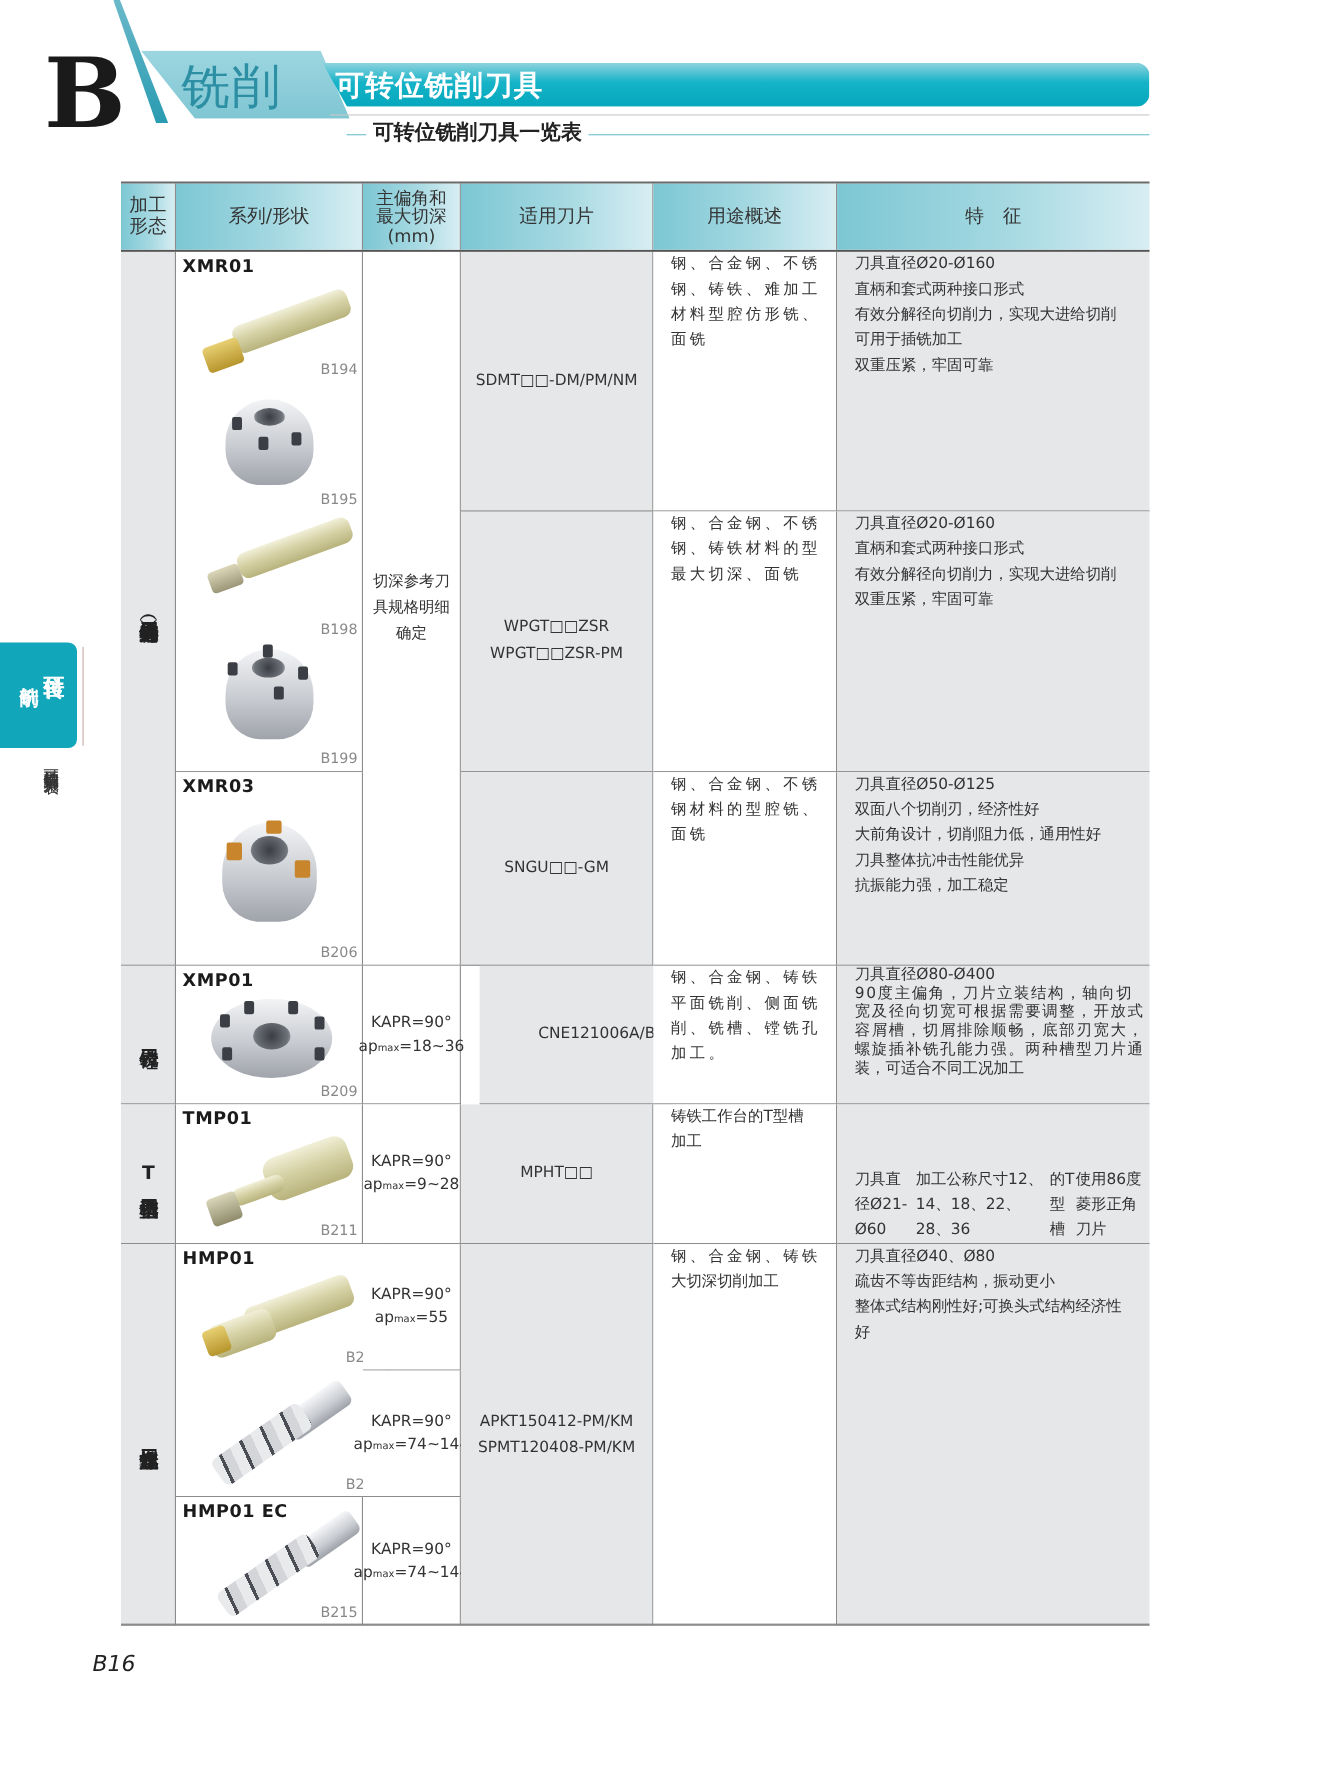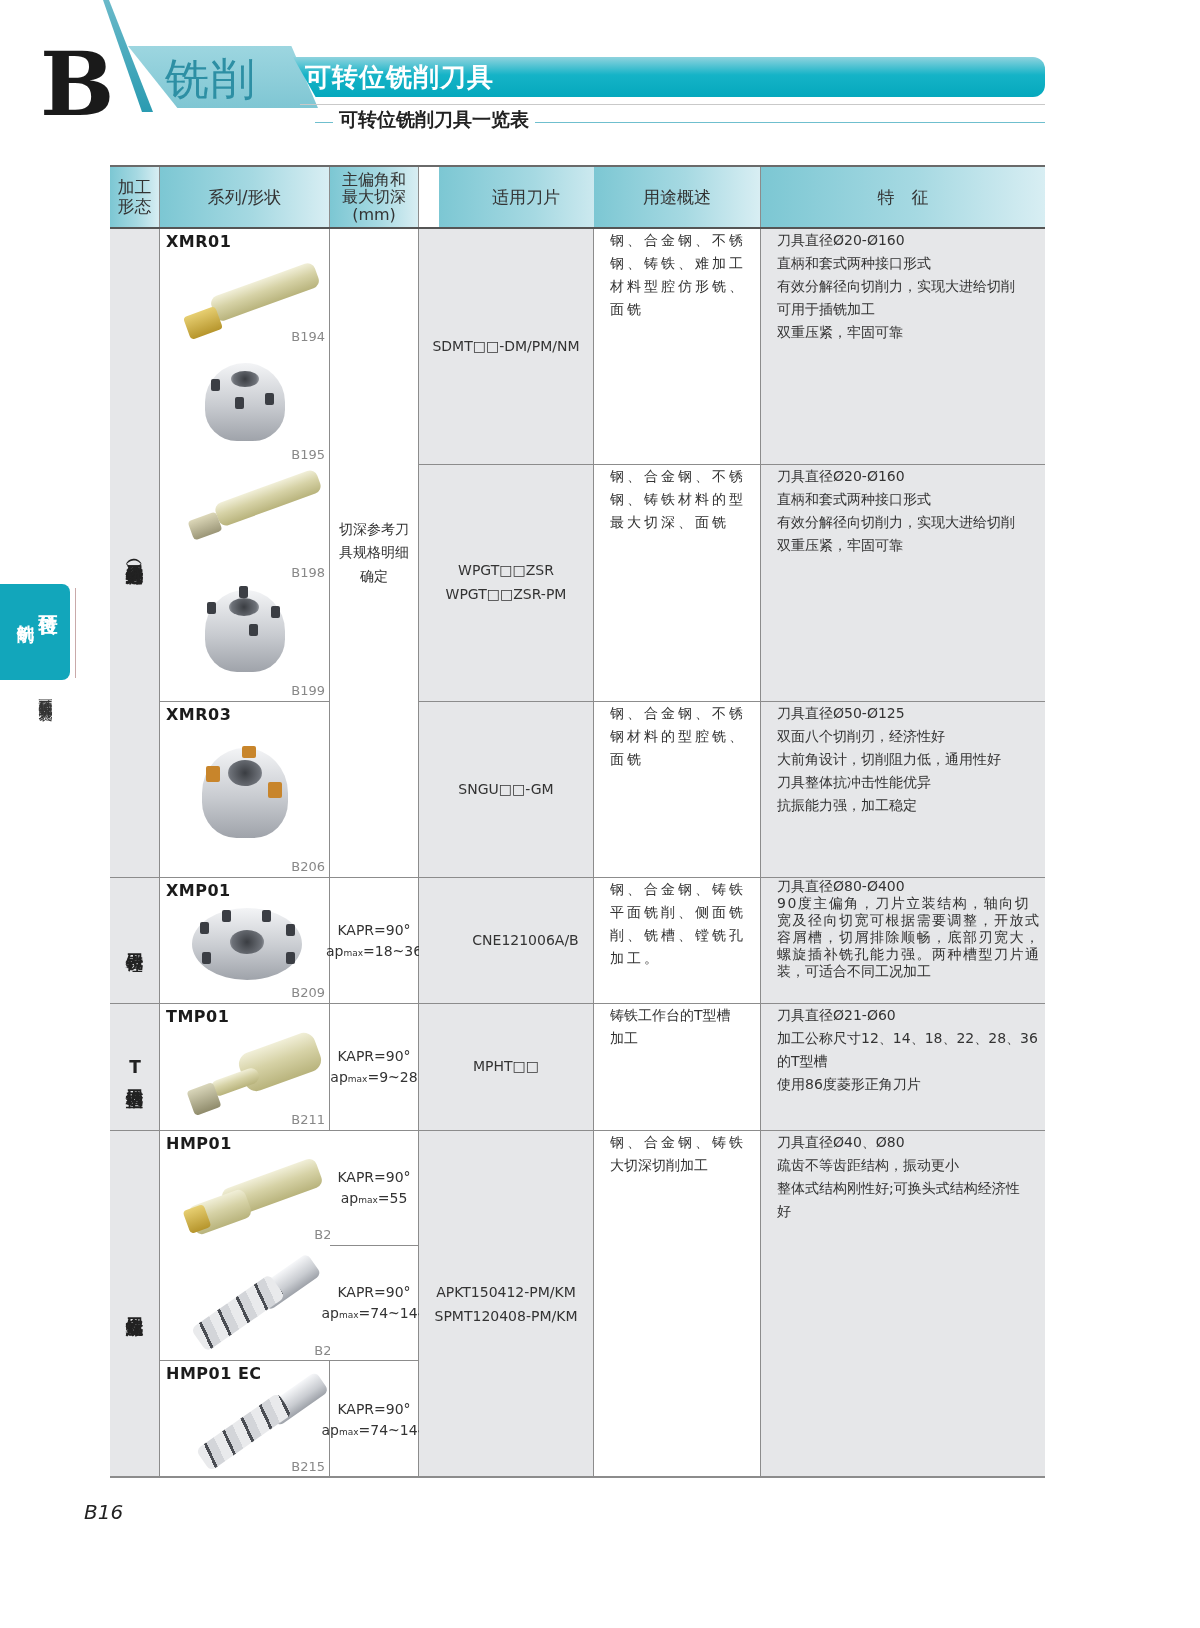--- a/index.html
+++ b/index.html
@@ -85,21 +85,21 @@
       <span>形态</span>
     </div>
     <div class="cell hd" style="left:50px;top:0;width:170px;height:60px;border-bottom:none;">
       <span>系列/形状</span>
     </div>
     <div class="cell hd" style="left:220px;top:0;width:89px;height:60px;flex-direction:column;border-bottom:none;font-size:16px;">
       <span>主偏角和</span>
       <span>最大切深</span>
       <span>(mm)</span>
     </div>
-    <div class="cell hd" style="left:309px;top:0;width:175px;height:60px;border-bottom:none;margin-left:20px;">
+    <div class="cell hd" style="left:309px;top:0;width:175px;height:60px;border-bottom:none;">
       <span>适用刀片</span>
     </div>
     <div class="cell hd" style="left:484px;top:0;width:167px;height:60px;border-bottom:none;">
       <span>用途概述</span>
     </div>
     <div class="cell hd" style="left:651px;top:0;width:284px;height:60px;border-right:none;border-bottom:none;">
       <span>特　征</span>
     </div>
   </div>
 
@@ -241,21 +241,21 @@
   <div class="cell gray insert" style="left:309px;top:300px;width:175px;height:237px;flex-direction:column;">
     <span>WPGT□□ZSR</span>
     <span>WPGT□□ZSR-PM</span>
   </div>
   <div class="cell gray insert" style="left:309px;top:64px;width:175px;height:236px;flex-direction:column;">
     <span>SDMT□□-DM/PM/NM</span>
   </div>
   <div class="cell gray insert" style="left:309px;top:537px;width:175px;height:176px;flex-direction:column;">
     <span>SNGU□□-GM</span>
   </div>
-  <div class="cell gray insert" style="left:309px;top:713px;width:175px;height:126px;flex-direction:column;padding-left:39px;">
+  <div class="cell gray insert" style="left:326px;top:713px;width:175px;height:126px;flex-direction:column;padding-left:39px;">
     <span>CNE121006A/B</span>
   </div>
   <div class="cell gray insert" style="left:309px;top:839px;width:175px;height:127px;flex-direction:column;">
     <span>MPHT□□</span>
   </div>
   <div class="cell gray insert" style="left:309px;top:966px;width:175px;height:347px;flex-direction:column;border-bottom:none;">
     <span>APKT150412-PM/KM</span>
     <span>SPMT120408-PM/KM</span>
   </div>
 
@@ -311,21 +311,21 @@
     <span>抗振能力强，加工稳定</span>
   </div>
   <div class="cell gray feat feat-dense txt-l" style="left:651px;top:713px;width:284px;height:126px;flex-direction:column;align-items:flex-start;border-right:none;">
     <span style="letter-spacing:0;">刀具直径Ø80-Ø400</span>
     <span>90度主偏角，刀片立装结构，轴向切</span>
     <span>宽及径向切宽可根据需要调整，开放式</span>
     <span>容屑槽，切屑排除顺畅，底部刃宽大，</span>
     <span>螺旋插补铣孔能力强。两种槽型刀片通</span>
     <span style="letter-spacing:0;">装，可适合不同工况加工</span>
   </div>
-  <div class="cell gray feat txt-l" style="left:651px;top:839px;width:284px;height:127px;flex-direction:column;align-items:flex-start;border-right:none;">
+  <div class="cell gray feat txt-l" style="left:651px;top:839px;width:284px;height:127px;flex-direction:row;align-items:flex-end;border-right:none;">
     <span>刀具直径Ø21-Ø60</span>
     <span>加工公称尺寸12、14、18、22、28、36</span>
     <span>的T型槽</span>
     <span>使用86度菱形正角刀片</span>
   </div>
   <div class="cell gray feat txt-l" style="left:651px;top:966px;width:284px;height:347px;flex-direction:column;align-items:flex-start;border-right:none;border-bottom:none;">
     <span>刀具直径Ø40、Ø80</span>
     <span>疏齿不等齿距结构，振动更小</span>
     <span>整体式结构刚性好;可换头式结构经济性</span>
     <span>好</span>

